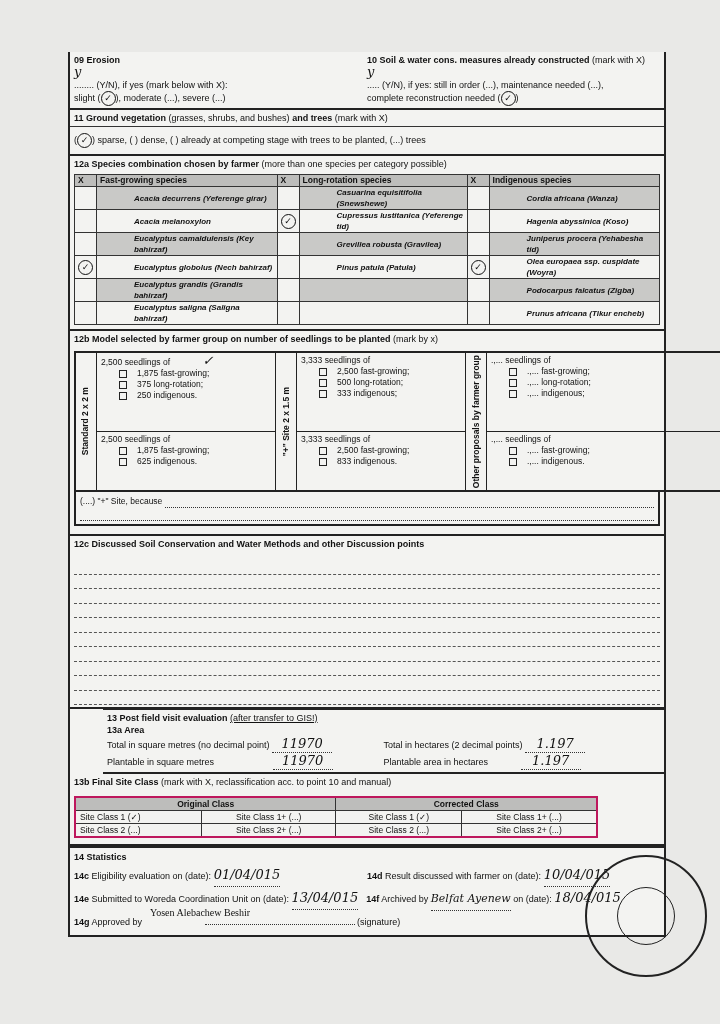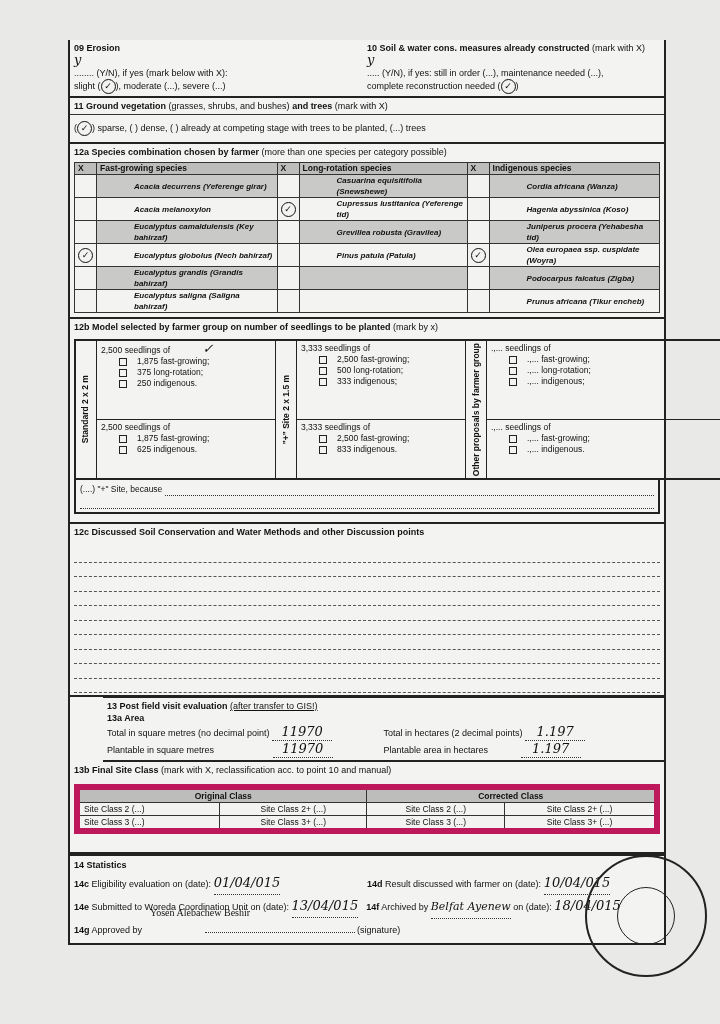--- a/index.html
+++ b/index.html
@@ -1,17 +1,17 @@
 <!DOCTYPE html>
 <html><head>
 <meta charset="utf-8">
 <style>
   html,body{margin:0;padding:0;}
   body{width:720px;height:1024px;background:#e9e9e7;position:relative;overflow:hidden;font-family:"Liberation Sans",sans-serif;color:#111;}
-  .page{position:absolute;left:68px;top:40px;width:594px;border-left:2px solid #222;border-right:2px solid #222;background:#f3f3f1;}
+  .page{position:absolute;left:68px;top:52px;width:594px;border-left:2px solid #222;border-right:2px solid #222;background:#f3f3f1;}
   .b{font-weight:bold;}
   .sec{border-bottom:2px solid #222;padding:2px 4px;font-size:9px;line-height:12px;}
   .row2{display:flex;}
   .half{flex:1;}
   .hand{font-family:"DejaVu Serif",serif;font-style:italic;font-size:13px;color:#111;}
   .mark{display:inline-block;width:13px;height:13px;border:1.5px solid #111;border-radius:50%;vertical-align:middle;text-align:center;font-size:9px;line-height:13px;}
   table{border-collapse:collapse;}
   .sp{width:586px;margin:4px 0 2px 0;font-size:8px;}
   .sp td,.sp th{border:1px solid #333;padding:0 3px;height:11px;line-height:11px;}
   .sp th{background:#bdbdbb;text-align:left;font-size:8.5px;}
@@ -21,21 +21,21 @@
   .model{width:694px;margin:6px 0 0 0;font-size:8.5px;border:2px solid #222;}
   .model td{border:1px solid #222;vertical-align:top;padding:2px 4px;line-height:11px;}
   .vert{writing-mode:vertical-rl;transform:rotate(180deg);text-align:center;font-weight:bold;font-size:8.5px;vertical-align:middle!important;width:16px;}
   .cb{display:inline-block;width:6px;height:6px;border:1px solid #222;margin:0 10px 0 18px;vertical-align:middle;}
   .dots{border-bottom:1px dotted #333;height:12px;}
   .plus{border:2px solid #222;border-top:none;padding:3px 4px;font-size:8.5px;}
   .lines .ln{border-bottom:1.5px dashed #555;height:13.5px;}
   .area{display:flex;font-size:9px;line-height:16px;}
   .area .col{flex:1;}
   .fill{display:inline-block;border-bottom:1px dotted #333;min-width:60px;text-align:center;}
-  .cls{width:586px;margin:8px 0 16px 0;font-size:8.5px;border:6px solid #be185d;}
+  .cls{width:524px;margin:8px 0 4px 0;font-size:8.5px;border:2px solid #be185d;}
   .cls td,.cls th{border:1px solid #333;padding:0 4px;height:12px;}
   .cls th{background:#bdbdbb;text-align:center;font-size:8.5px;}
   .stat{font-size:9px;line-height:22px;}
   .stat .r{display:flex;}
   .stat .c{flex:1;}
   .stamp{position:absolute;left:585px;top:855px;width:118px;height:118px;border:2px solid #222;border-radius:50%;}
   .stamp .in{position:absolute;left:30px;top:30px;width:56px;height:56px;border:1.5px solid #222;border-radius:50%;}
   .stampname{position:absolute;left:150px;top:908px;font-size:10px;line-height:10px;font-family:"Liberation Serif",serif;text-align:right;}
 </style>
 </head>
@@ -222,30 +222,30 @@
   <div class="sec">
     <span class="b">13b Final Site Class</span>
     <span>(mark with X, reclassification acc. to point 10 and manual)</span>
     <table class="cls">
       <tbody>
           <tr>
         <th colspan="2">Original Class</th>
         <th colspan="2">Corrected Class</th>
       </tr>
       <tr>
+        <td>Site Class 1 (✓)</td>
+        <td style="text-align:center;">Site Class 1+ (...)</td>
+        <td style="text-align:center;">Site Class 1 (✓)</td>
+        <td style="text-align:center;">Site Class 1+ (...)</td>
+      </tr>
+      <tr>
         <td>Site Class 2 (...)</td>
         <td style="text-align:center;">Site Class 2+ (...)</td>
         <td style="text-align:center;">Site Class 2 (...)</td>
         <td style="text-align:center;">Site Class 2+ (...)</td>
-      </tr>
-      <tr>
-        <td>Site Class 3 (...)</td>
-        <td style="text-align:center;">Site Class 3+ (...)</td>
-        <td style="text-align:center;">Site Class 3 (...)</td>
-        <td style="text-align:center;">Site Class 3+ (...)</td>
       </tr>
     </tbody>
       </table>
   </div>
 
   <div class="sec stat" style="border-top:2px solid #222;">
     <div class="b" style="line-height:14px;">14 Statistics</div>
     <div class="r">
       <div class="c"><span class="b">14c</span> <span>Eligibility evaluation on (date):</span> <span class="fill hand">01/04/015</span></div>
       <div class="c"><span class="b">14d</span> <span>Result discussed with farmer on (date):</span> <span class="fill hand">10/04/015</span></div>

